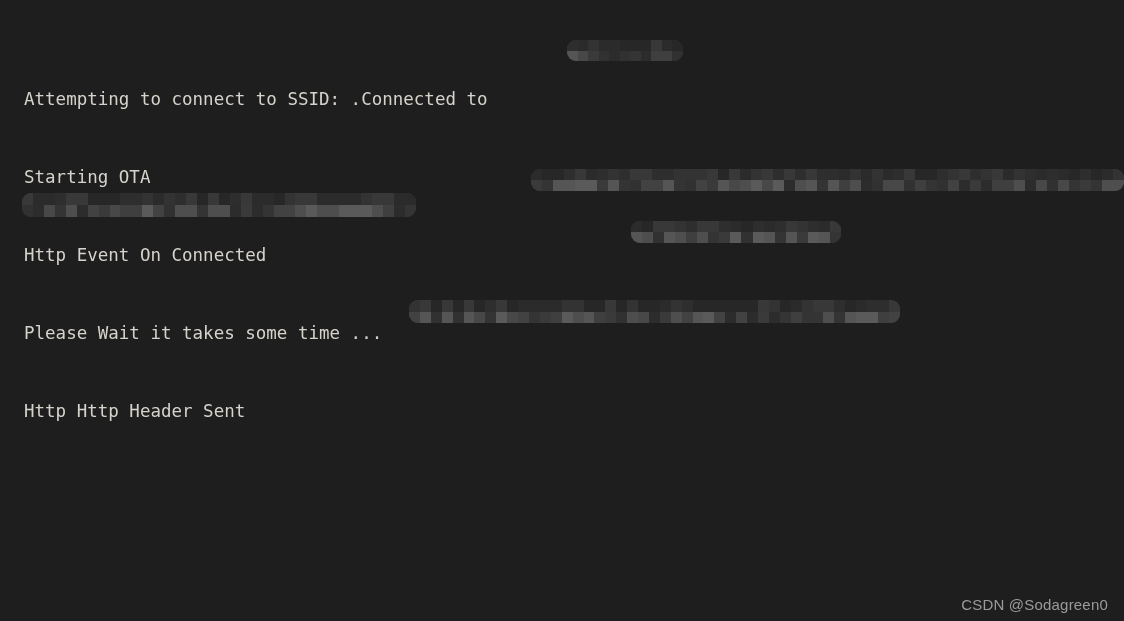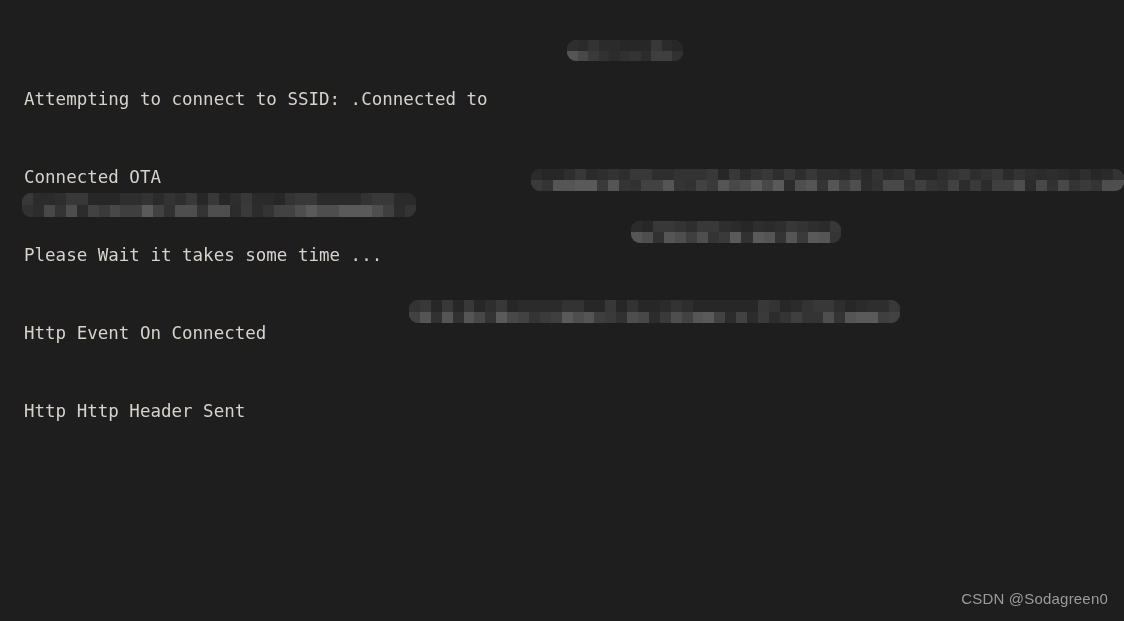--- a/index.html
+++ b/index.html
@@ -50,37 +50,37 @@
     display: flex;
     width: 100%;
   }
   .redaction .tile {
     flex: 1 1 auto;
     height: 100%;
   }
   .watermark {
     position: absolute;
     right: 16px;
-    bottom: 14px;
+    bottom: 8px;
     color: #9b9b9b;
     font-family: "Liberation Sans", sans-serif;
     font-size: 15px;
     letter-spacing: 0.2px;
   }
 </style>
 </head>
 <body>
 
 <div id="terminal">
 
   <div class="console-lines">
     <div class="line"><span class="txt">Attempting to connect to SSID: .Connected to </span></div>
-    <div class="line"><span class="txt">Connected OTA</span></div>
+    <div class="line"><span class="txt">Starting OTA</span></div>
+    <div class="line"><span class="txt">Http Event On Connected</span></div>
     <div class="line"><span class="txt">Please Wait it takes some time ...</span></div>
-    <div class="line"><span class="txt">Http Event On Connected</span></div>
     <div class="line"><span class="txt">Http Http Header Sent</span></div>
     <div class="line"><span class="txt"></span></div>
     
     
     
     
     
     
     
     

